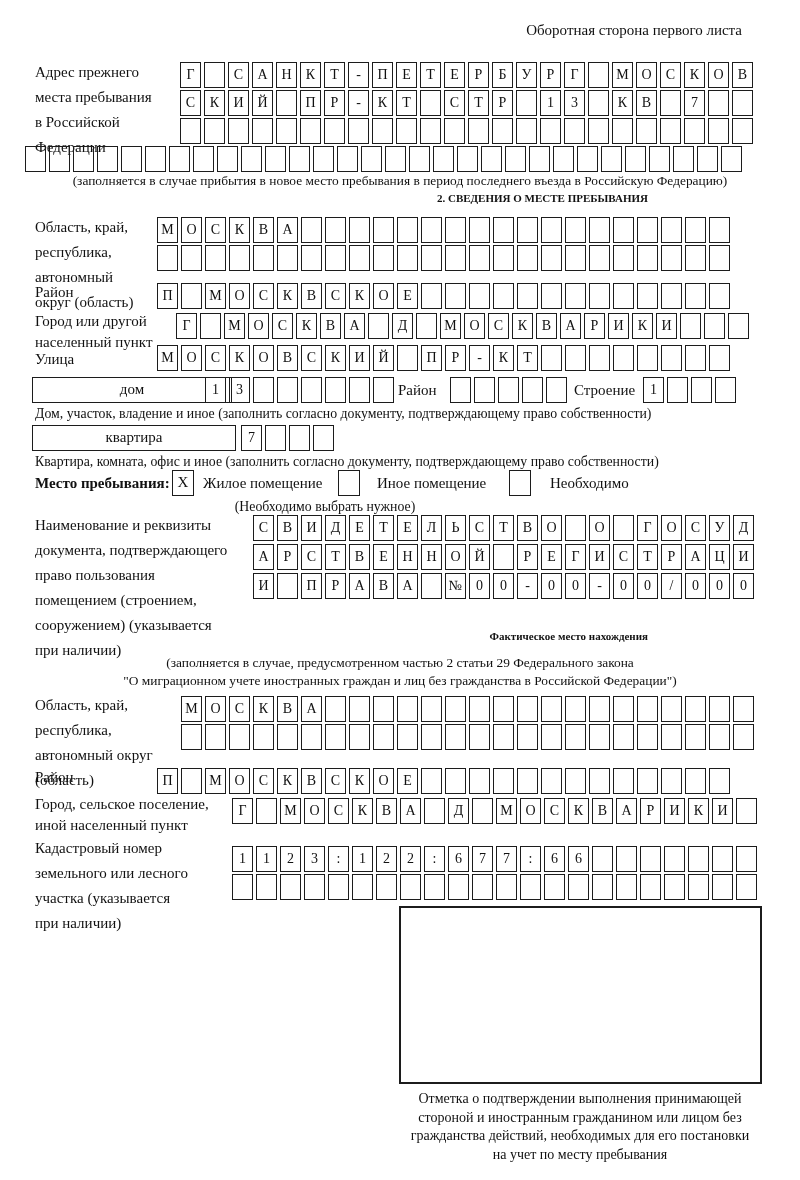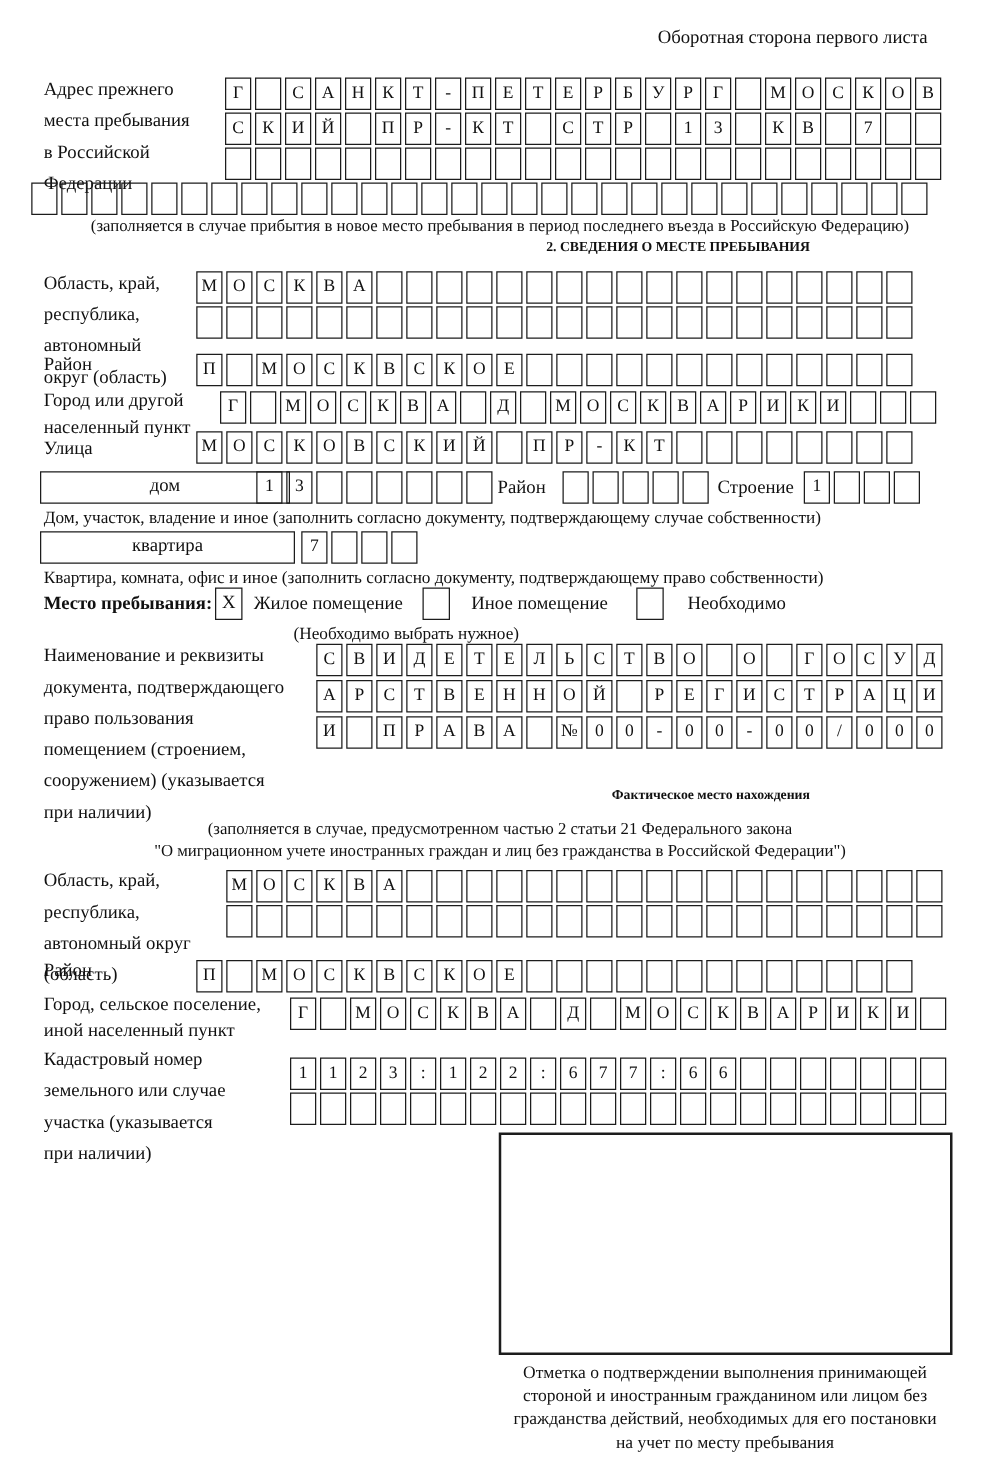--- a/index.html
+++ b/index.html
@@ -317,21 +317,21 @@
       <span class="cell"></span>
       <span class="cell"></span>
     </div>
   <div class="abs lbl" style="left:574px;top:377px;line-height:26px;">Строение</div>
   <div class="abs grid" style="left:643px;top:377px;">
       <span class="cell">1</span>
       <span class="cell"></span>
       <span class="cell"></span>
       <span class="cell"></span>
     </div>
-  <div class="abs cap" style="left:35px;top:406px;">Дом, участок, владение и иное (заполнить согласно документу, подтверждающему случае собственности)</div>
+  <div class="abs cap" style="left:35px;top:406px;">Дом, участок, владение и иное (заполнить согласно документу, подтверждающему право собственности)</div>
 
   <div class="abs widebox" style="left:32px;top:425px;width:204px;">квартира</div>
   <div class="abs grid" style="left:241px;top:425px;">
       <span class="cell">7</span>
       <span class="cell"></span>
       <span class="cell"></span>
       <span class="cell"></span>
     </div>
   <div class="abs cap" style="left:35px;top:454px;">Квартира, комната, офис и иное (заполнить согласно документу, подтверждающему право собственности)</div>
 
@@ -414,21 +414,21 @@
       <span class="cell">-</span>
       <span class="cell">0</span>
       <span class="cell">0</span>
       <span class="cell">/</span>
       <span class="cell">0</span>
       <span class="cell">0</span>
       <span class="cell">0</span>
     </div>
 
   <div class="abs title" style="top:630px;">Фактическое место нахождения</div>
-  <div class="abs note" style="top:655px;">(заполняется в случае, предусмотренном частью 2 статьи 21 Федерального закона</div>
+  <div class="abs note" style="top:655px;">(заполняется в случае, предусмотренном частью 2 статьи 29 Федерального закона</div>
   <div class="abs note" style="top:673px;">"О миграционном учете иностранных граждан и лиц без гражданства в Российской Федерации")</div>
 
   <div class="abs lbl" style="left:35px;top:693px;width:145px;">Область, край,
 республика,
 автономный округ
 (область)</div>
   <div class="abs grid" style="left:181px;top:696px;">
       <span class="cell">М</span>
       <span class="cell">О</span>
       <span class="cell">С</span>
@@ -530,21 +530,21 @@
       <span class="cell">В</span>
       <span class="cell">А</span>
       <span class="cell">Р</span>
       <span class="cell">И</span>
       <span class="cell">К</span>
       <span class="cell">И</span>
       <span class="cell"></span>
     </div>
 
   <div class="abs lbl" style="left:35px;top:836px;width:190px;">Кадастровый номер
-земельного или случае
+земельного или лесного
 участка (указывается
 при наличии)</div>
   <div class="abs grid" style="left:232px;top:846px;">
       <span class="cell">1</span>
       <span class="cell">1</span>
       <span class="cell">2</span>
       <span class="cell">3</span>
       <span class="cell">:</span>
       <span class="cell">1</span>
       <span class="cell">2</span>

